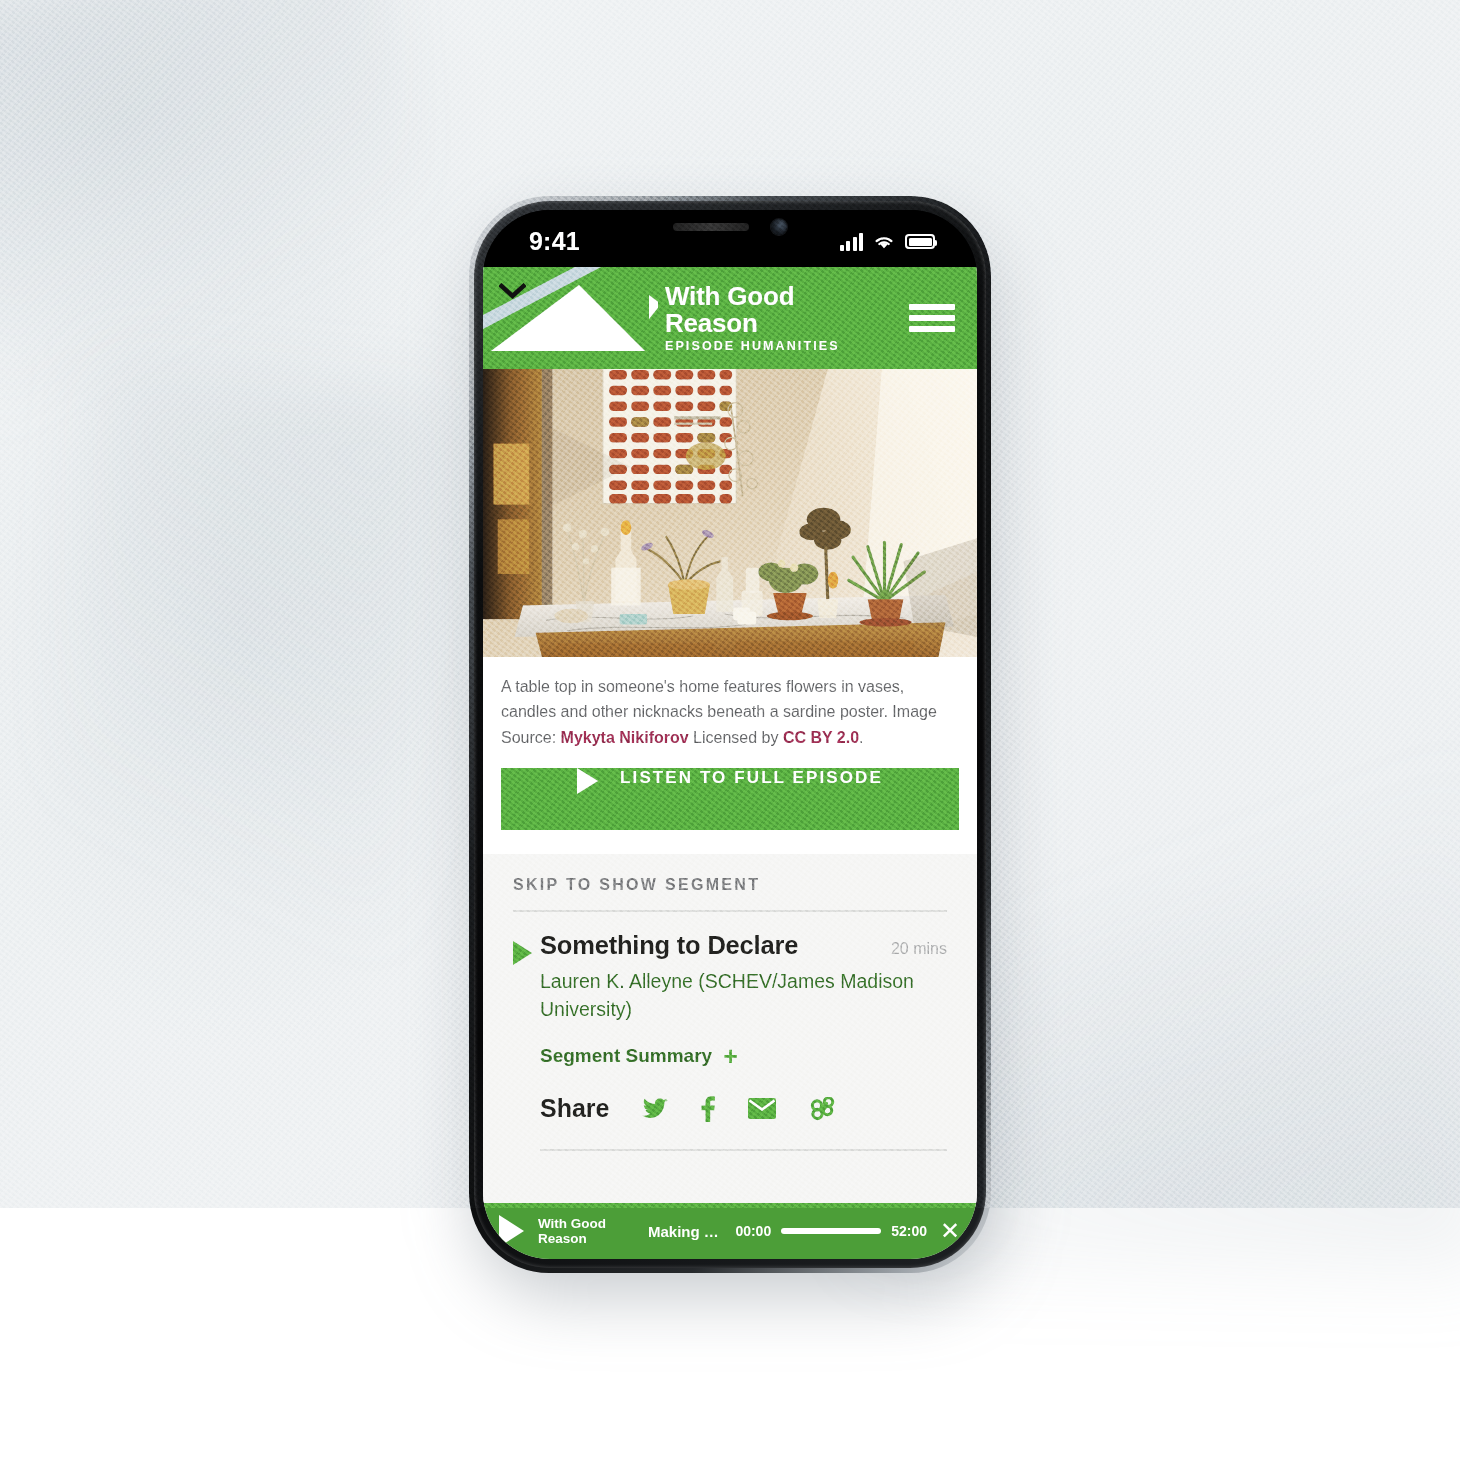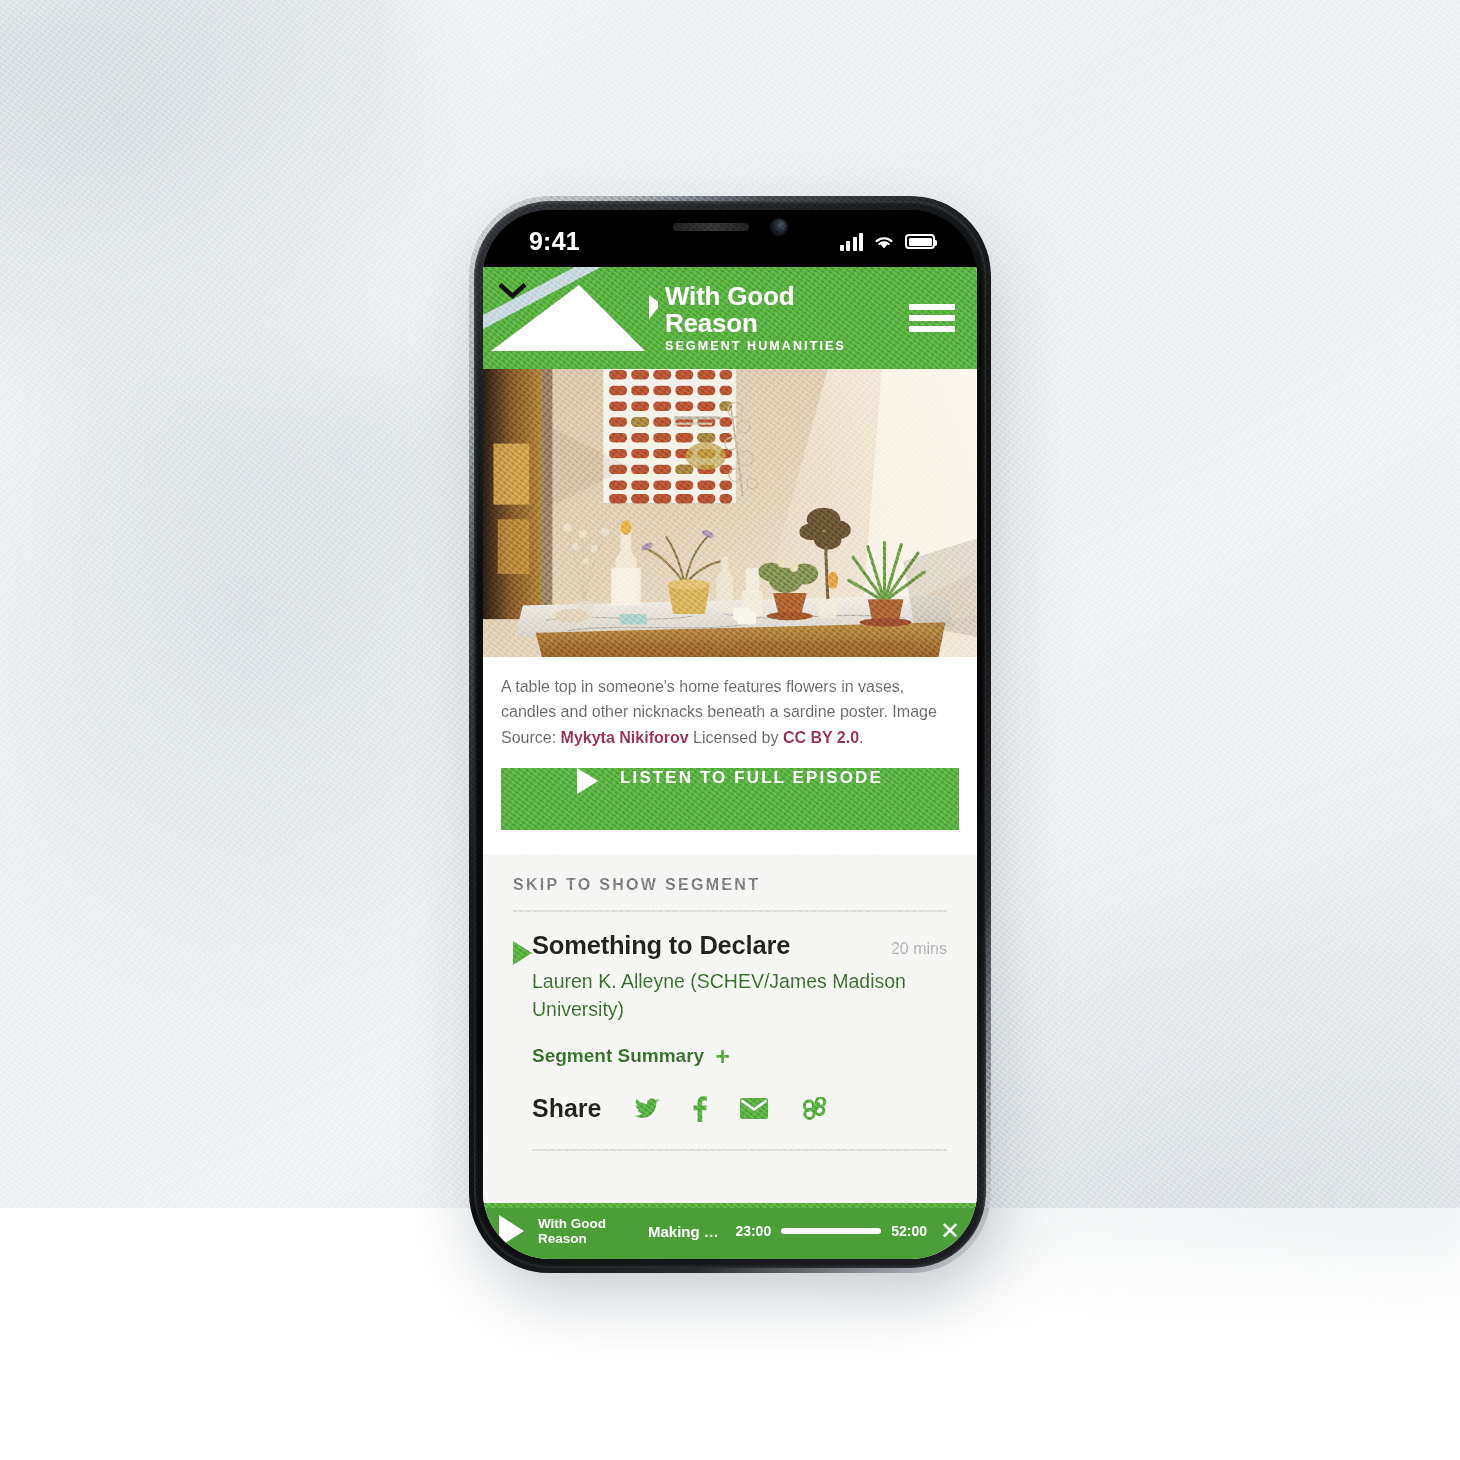--- a/index.html
+++ b/index.html
@@ -139,21 +139,21 @@
   .listen .lbl{ font-size:17px; font-weight:700; letter-spacing:2.1px; }
   .tri-w{ width:0;height:0;border-left:21px solid #fff;
     border-top:13px solid transparent;border-bottom:13px solid transparent; }
 
   
   .list{ background:#f4f4f2; padding:0 30px; flex:1 1 auto; overflow:hidden; }
   .skip-head{ font-size:16px; font-weight:600; letter-spacing:2.3px; color:#6c6d6f;
     padding:22px 0 16px 0; }
   .rule{ height:2px; background:#d7d8d6; }
 
-  .seg{ display:flex; gap:0; padding:19px 0 0 0; }
+  .seg{ display:flex; gap:8px; padding:19px 0 0 0; }
   .tri-g{ width:0;height:0;border-left:19px solid #4c9e38;
     border-top:12px solid transparent;border-bottom:12px solid transparent;
     margin-top:10px; flex:none; }
   .seg-body{ flex:1 1 auto; min-width:0; }
   .seg-top{ display:flex; align-items:baseline; justify-content:space-between; gap:12px; }
   .seg-title{ font-size:25.5px; font-weight:700; color:#1d1d1b; letter-spacing:-.2px; }
   .seg-dur{ font-size:16px; color:#a4a5a6; white-space:nowrap; }
   .seg-people{ font-size:19.5px; line-height:1.45; color:#2e5f23; margin-top:7px; }
   .summary{ margin-top:22px; font-size:19px; font-weight:700; color:#2e5f23;
     display:flex; align-items:center; gap:11px; }
@@ -228,21 +228,21 @@
             <path d="M166 28 L178 37 L166 52 Z" fill="#ffffff"></path>
           </svg>
           <div class="chev-btn">
             <svg width="27" height="17" viewBox="0 0 27 17">
               <path d="M2.5 3 L13.5 13 L24.5 3" stroke="#111" stroke-width="4.4" fill="none" stroke-linecap="square"></path>
             </svg>
           </div>
           <div class="logo-text">
             <span class="l1">With Good</span>
             <span class="l2">Reason</span>
-            <span class="l3">SEGMENT HUMANITIES</span>
+            <span class="l3">EPISODE HUMANITIES</span>
           </div>
           <div class="burger">
                 <i></i>
                 <i></i>
                 <i></i>
               </div>
         </div>
 
         <div class="hero">
           <svg viewBox="0 0 470 288" preserveAspectRatio="xMidYMid slice">
@@ -476,21 +476,21 @@
           </div>
         </div>
 
         <div class="player">
           <span class="p-play"></span>
           <div class="p-show">
             <span>With Good</span><br>
             <span>Reason</span>
           </div>
           <div class="p-ep">Making Home</div>
-          <div class="p-t">23:00</div>
+          <div class="p-t">00:00</div>
           <div class="p-bar"></div>
           <div class="p-t">52:00</div>
           <div class="p-x">✕</div>
         </div>
 
       </div>
     </div>
    </div>
   </div>
 </div>

